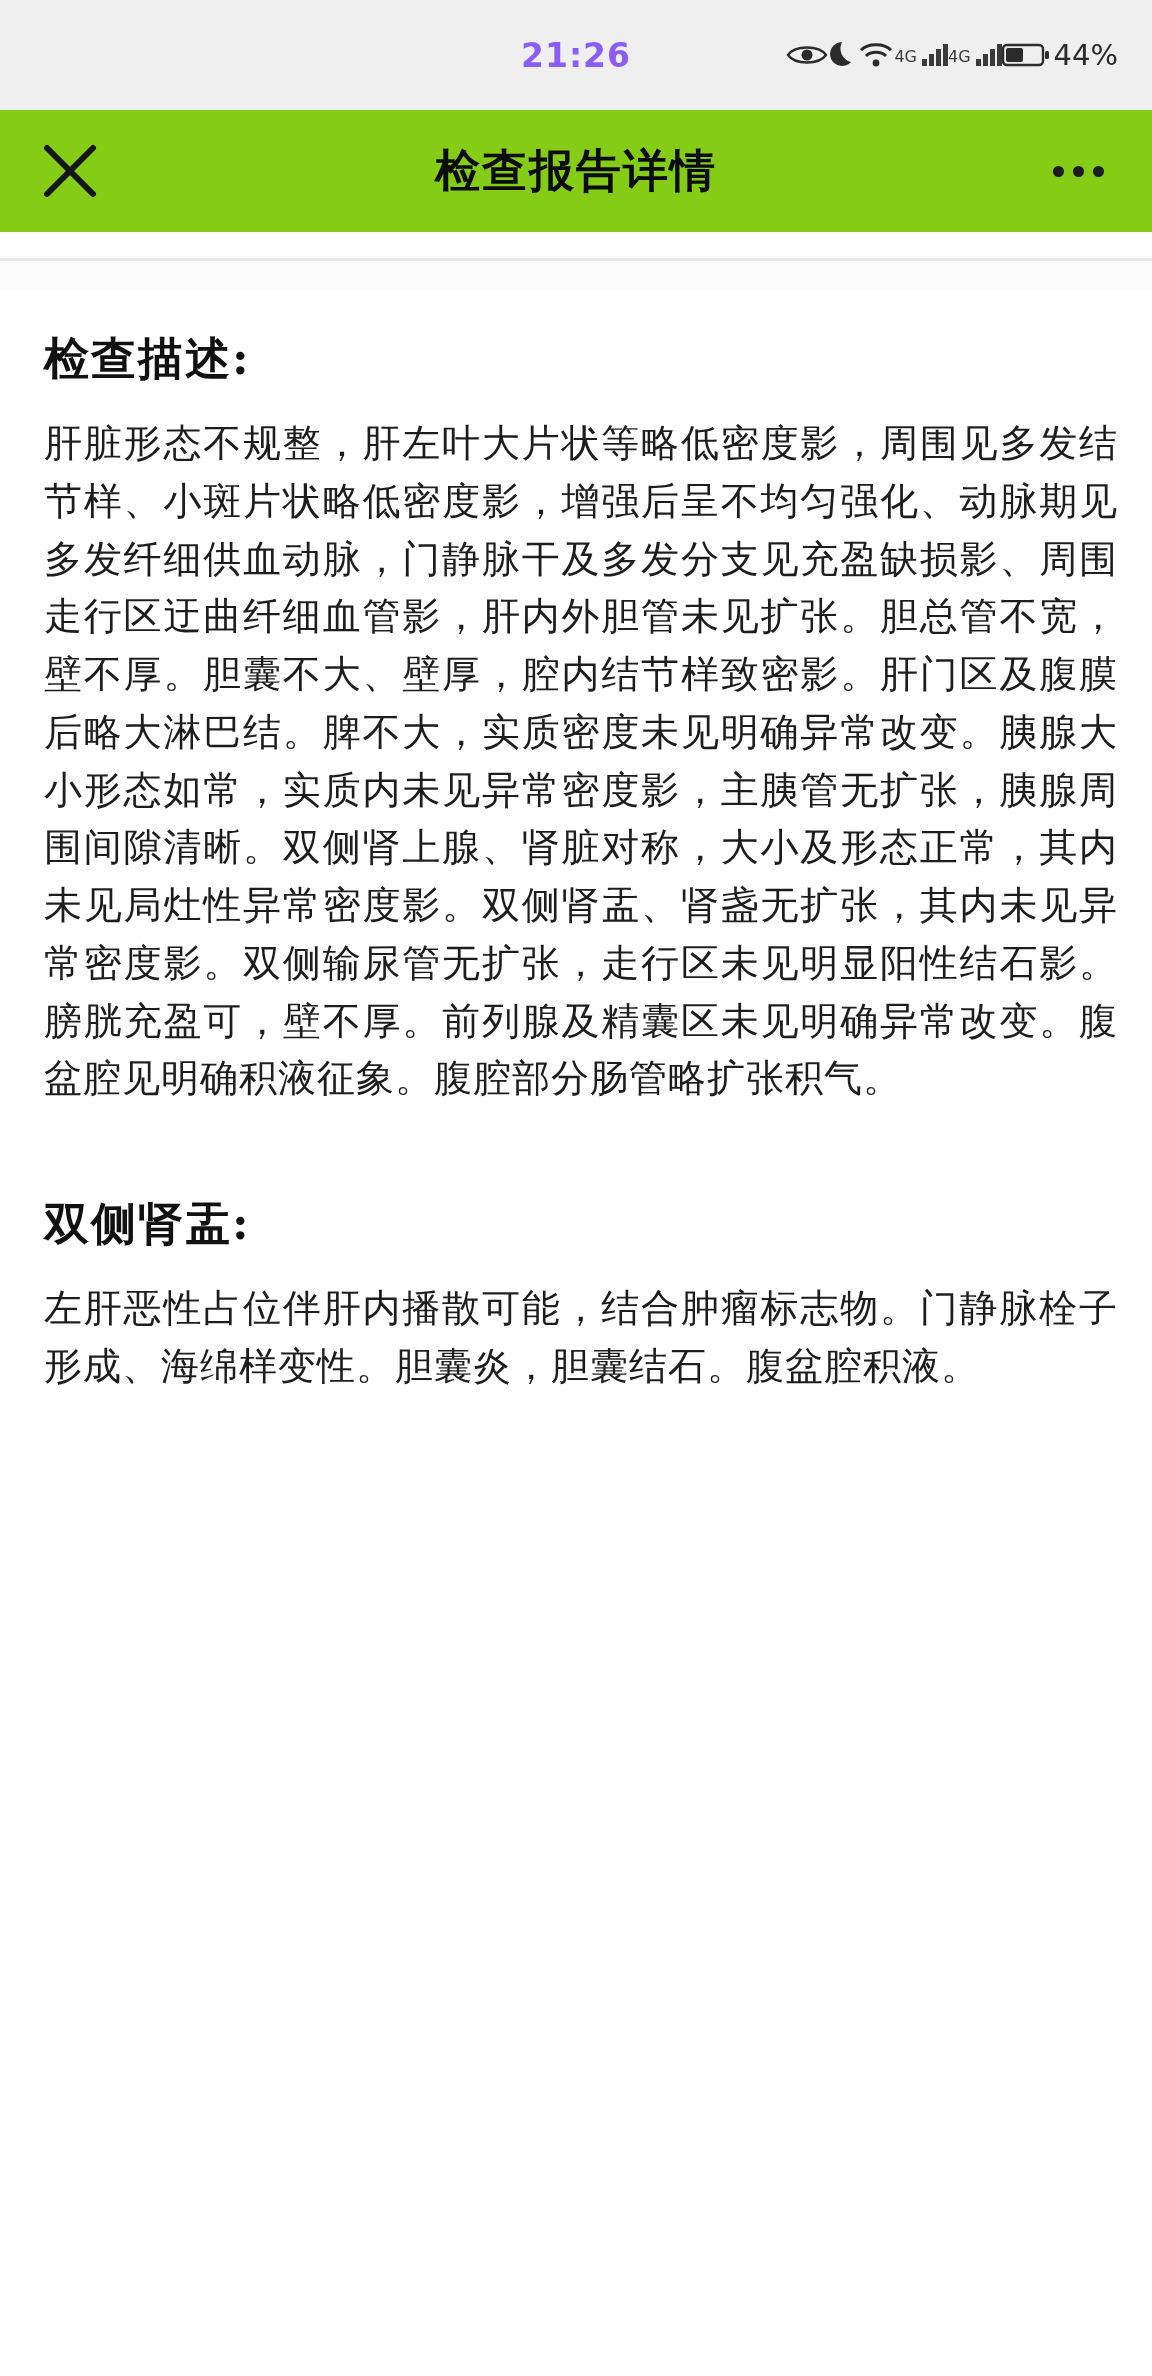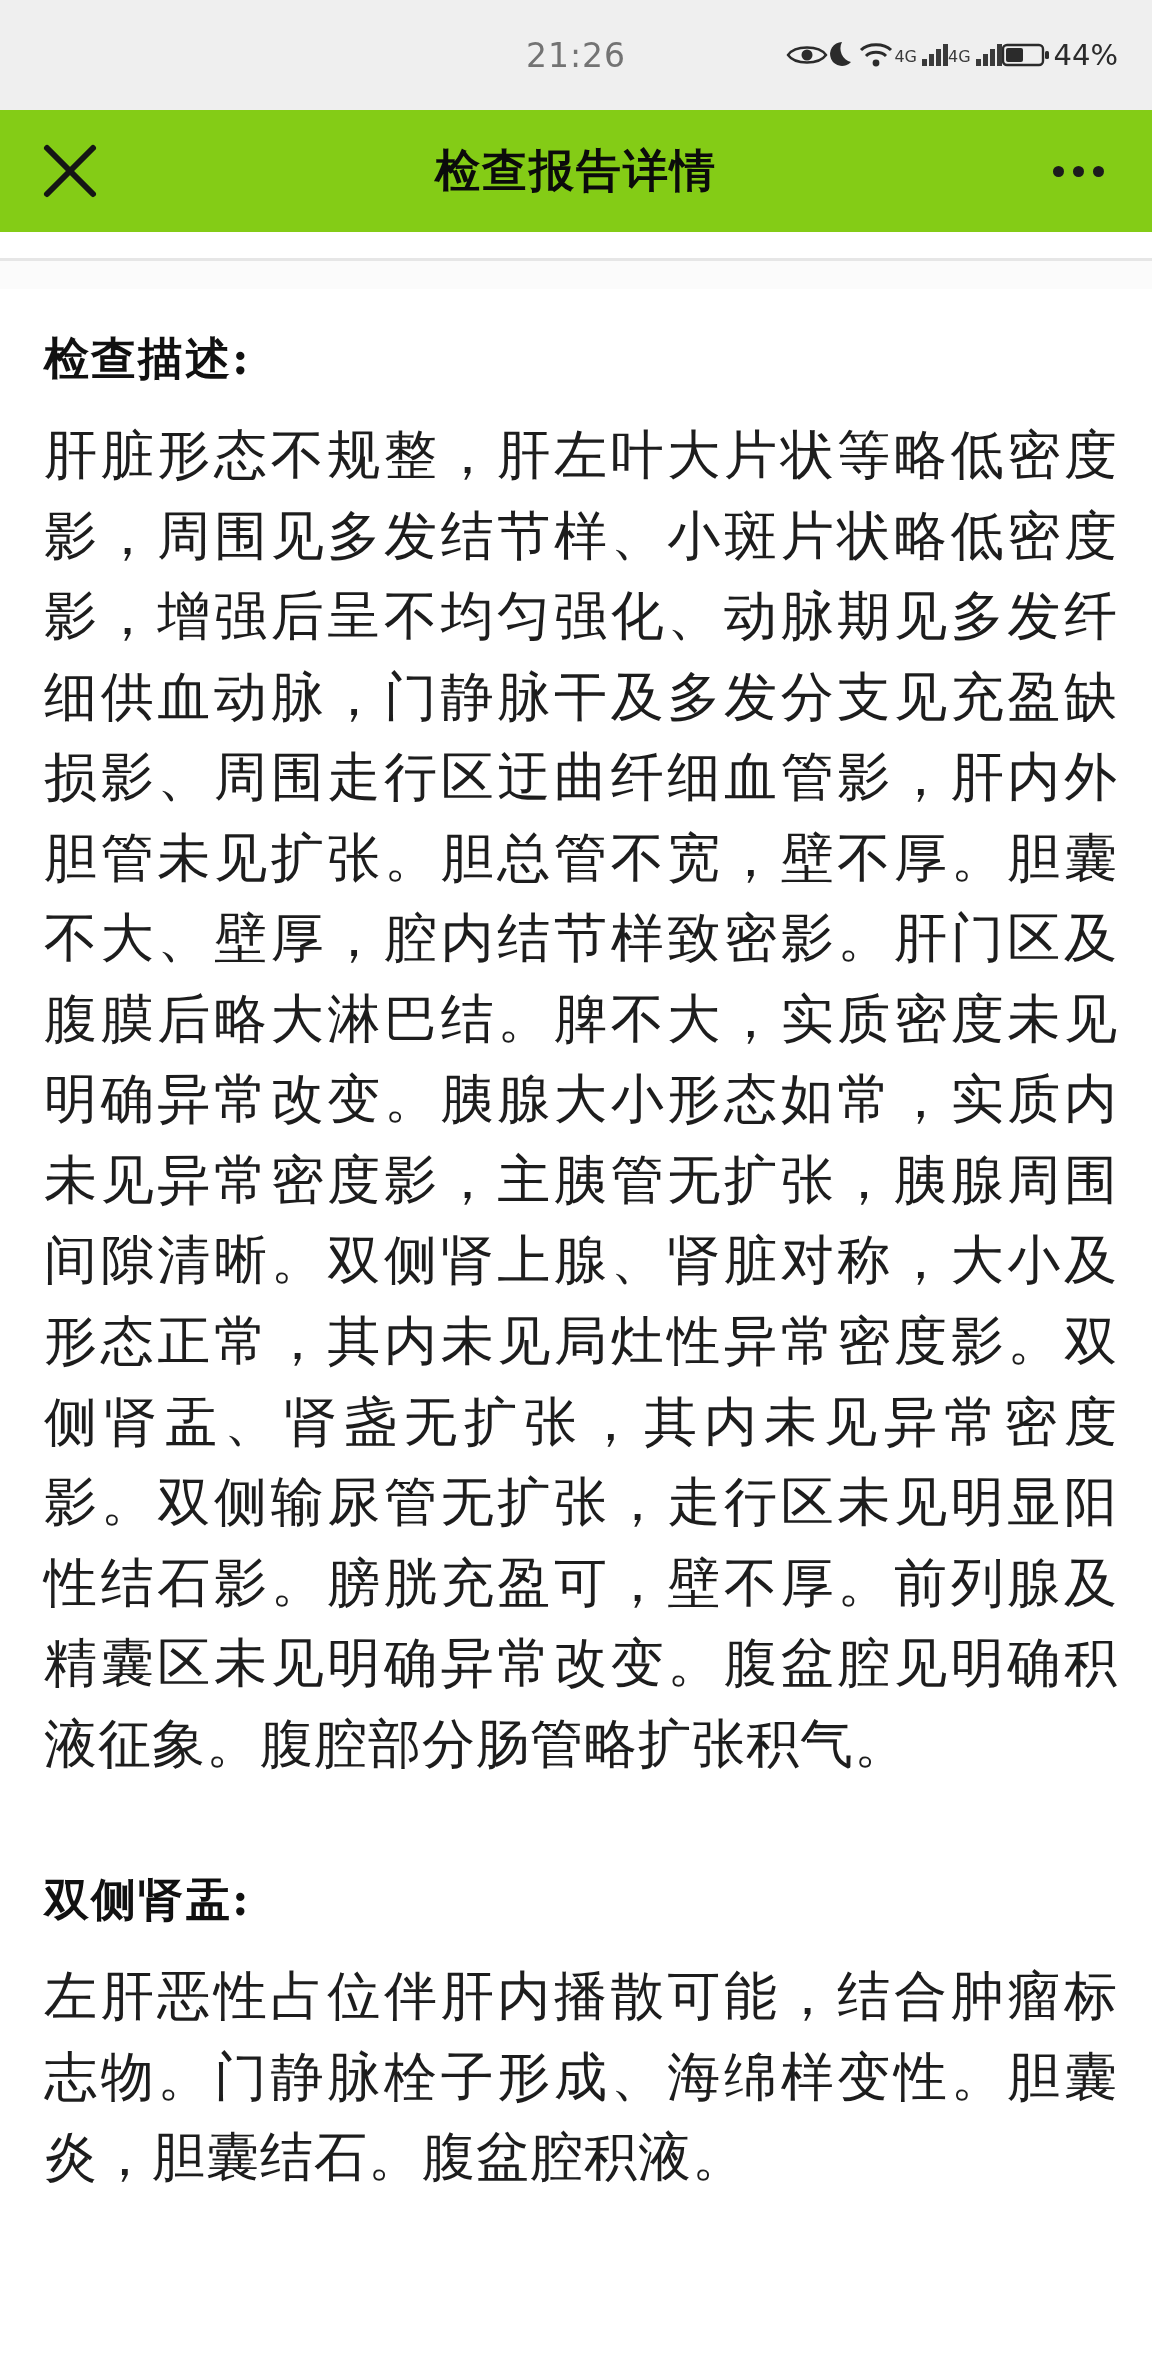--- a/index.html
+++ b/index.html
@@ -15,23 +15,23 @@
   .statusbar {
     height: 110px;
     background: #efefef;
     display: flex;
     align-items: center;
     justify-content: center;
     position: relative;
   }
   .status-time {
     font-size: 33px;
-    color: #737373;
+    color: #8b5cf6;
     letter-spacing: 1px;
-    font-weight: 400;
+    font-weight: 700;
   }
   .status-right {
     position: absolute;
     right: 34px;
     top: 0;
     height: 100%;
     display: flex;
     align-items: center;
   }
   .st-icon { display: flex; align-items: center; }
@@ -107,21 +107,21 @@
   }
   .section-title {
     font-size: 45px;
     font-weight: 700;
     color: #111111;
     font-family: "DejaVu Serif", "Liberation Serif", serif;
     letter-spacing: 2px;
     margin-bottom: 26px;
   }
   .section-body {
-    font-size: 53px;
+    font-size: 38px;
     line-height: 1.52;
     color: #1d1d1d;
     font-family: "DejaVu Serif", "Liberation Serif", serif;
     text-align: justify;
     letter-spacing: 1px;
     word-break: break-all;
   }
   .section-gap { height: 86px; }
 </style>
 </head>

